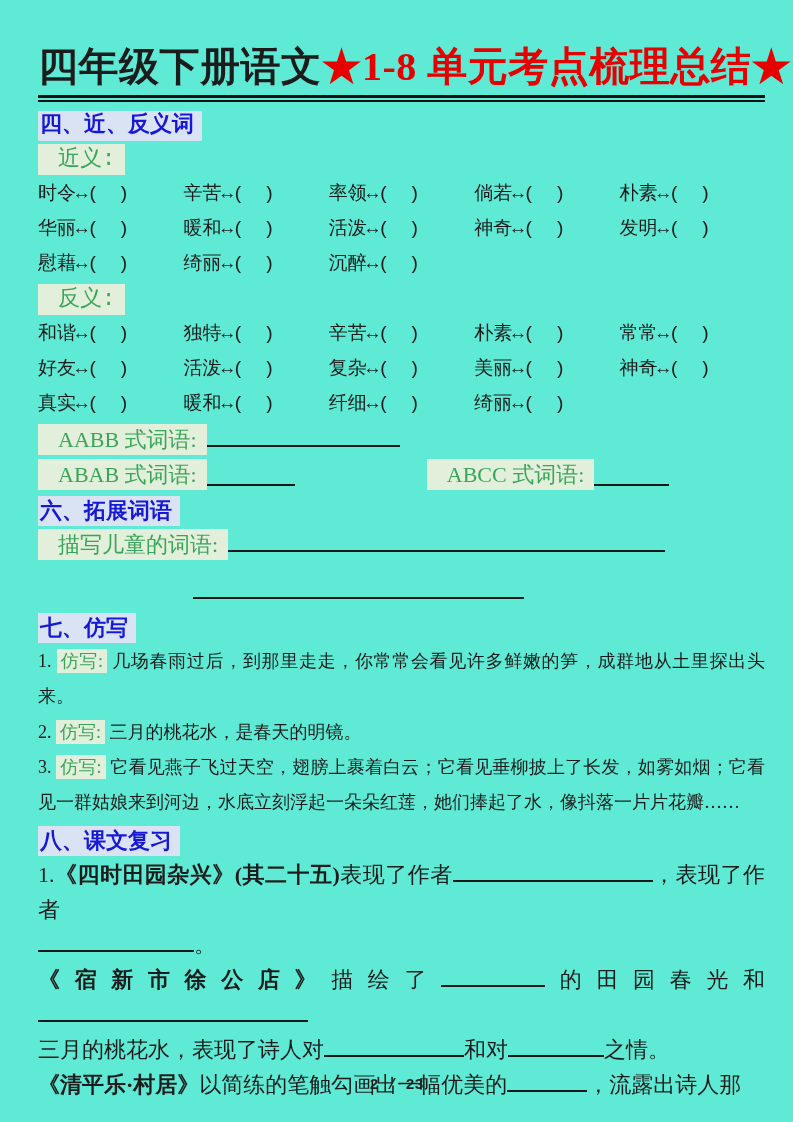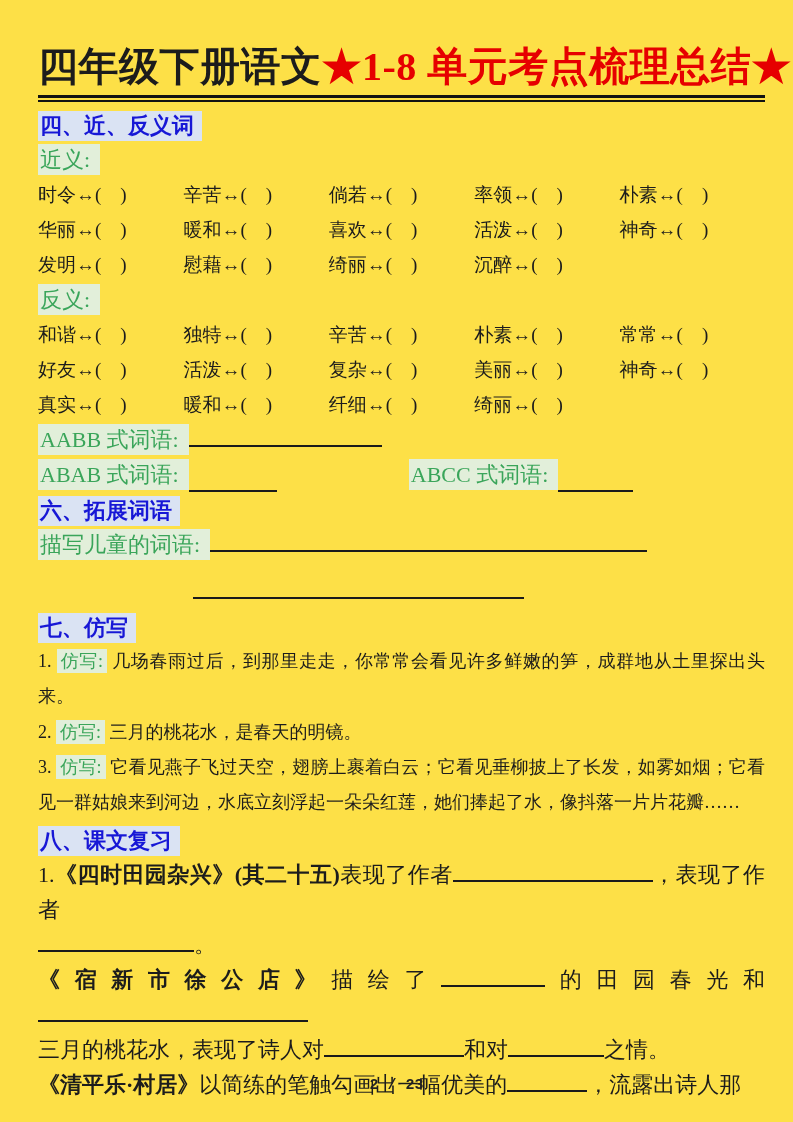--- a/index.html
+++ b/index.html
@@ -1,68 +1,67 @@
 <!DOCTYPE html>
 <html><head>
 <meta charset="utf-8">
 <style>
   * { margin:0; padding:0; box-sizing:border-box; }
   html,body { background:#ffffff; }
   .page {
-    width:793px; height:1122px; background:#fde047; position:relative;
+    width:793px; height:1122px; background:#5eead4; position:relative;
     font-family:"Liberation Serif","DejaVu Serif",serif;
     color:#1c1c1c; padding:42px 28px 0 38px; overflow:hidden;
   }
   .title { font-size:40px; font-weight:700; white-space:nowrap; letter-spacing:0.5px; line-height:1.25; }
   .title .red { color:#e60000; }
   .double-rule { height:7px; border-top:3.5px solid #121212; border-bottom:2px solid #121212; margin-top:3px; }
   .line { font-size:22px; line-height:35px; text-align:justify; }
   .h-blue {
     display:inline-block; color:#1717d6; background:#dae3f3; font-weight:700;
     font-size:22px; line-height:30px; padding:0 8px 0 2px; margin:4px 0 1px 0;
   }
   .g-label {
     display:inline-block; color:#3aa55a; background:#e2efda;
-    font-size:22px; line-height:31px; padding:0 10px 0 2px; margin:2px 0;
+    font-size:22px; line-height:31px; padding:0 10px 0 20px; margin:2px 0;
   }
   .g-inline {
     display:inline; color:#3aa55a; background:#e2efda; padding:2px 4px;
   }
   .pair-grid { display:grid; grid-template-columns:repeat(5,145.4px); font-size:19px; line-height:35px; }
   .pair { white-space:nowrap; }
   .blank { display:inline-block; border-bottom:2px solid #1a1a1a; height:1.05em; vertical-align:baseline; }
   .bold { font-weight:700;margin-top:27px; }
   .para { font-size:18px; line-height:35.3px; text-align:justify; }
   .pagenum { position:absolute; bottom:28px; left:0; width:100%; text-align:center;
     font-size:15px; font-weight:700; color:#222; font-family:Liberation Mono, monospace; }
-  .row-abab { display:flex; align-items:flex-end; }
+  .row-abab { display:flex; align-items:center; }
 </style>
 </head>
 <body>
 
 <div class="page">
 
   <div class="title">
     <span>四年级下册语文</span><span class="red">★1-8 单元考点梳理总结★</span>
   </div>
   <div class="double-rule"></div>
 
-  <div style="margin-top:5px;">
+  <div style="margin-top:5px;font-family:Liberation Mono, monospace;">
     <div><span class="h-blue">四、近、反义词</span></div>
     <div><span class="g-label">近义:</span></div>
 
     <div class="pair-grid">
       <span class="pair">时令↔(　)</span>
       <span class="pair">辛苦↔(　)</span>
+      <span class="pair">率领↔(　)</span>
       <span class="pair">倘若↔(　)</span>
-      <span class="pair">率领↔(　)</span>
       <span class="pair">朴素↔(　)</span>
       <span class="pair">华丽↔(　)</span>
       <span class="pair">暖和↔(　)</span>
-      <span class="pair">喜欢↔(　)</span>
       <span class="pair">活泼↔(　)</span>
       <span class="pair">神奇↔(　)</span>
       <span class="pair">发明↔(　)</span>
       <span class="pair">慰藉↔(　)</span>
       <span class="pair">绮丽↔(　)</span>
       <span class="pair">沉醉↔(　)</span>
     </div>
 
     <div><span class="g-label">反义:</span></div>
 

